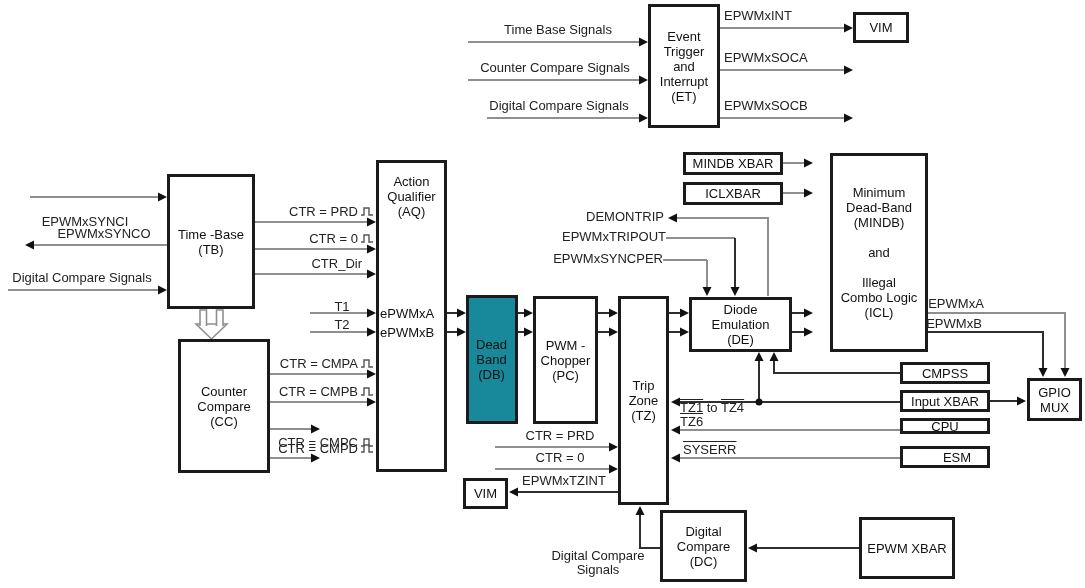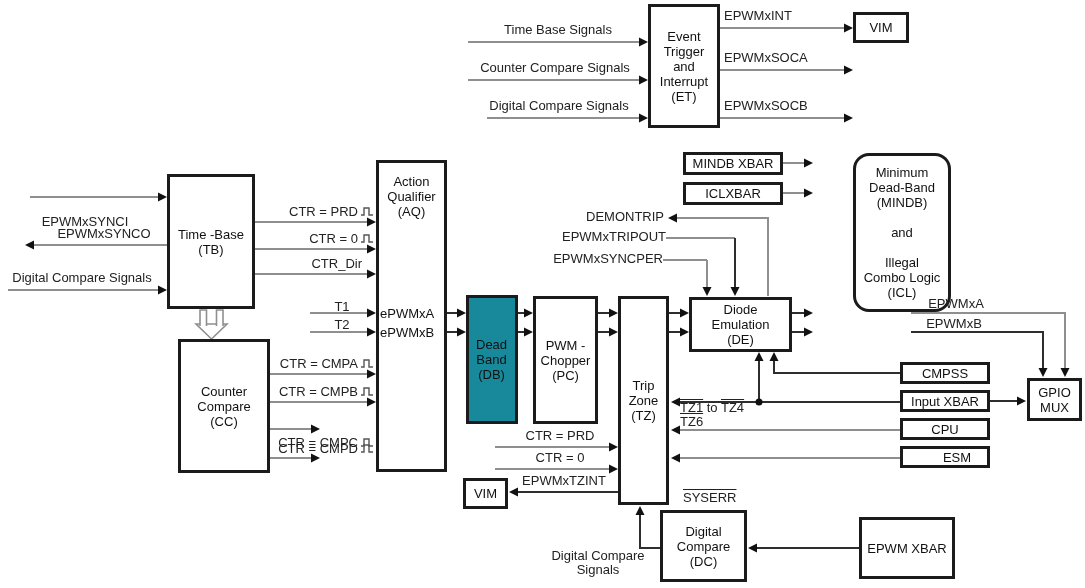--- a/index.html
+++ b/index.html
@@ -192,32 +192,32 @@
 Chopper
 (PC)</div>
   <div class="box" style="left:618px; top:296px; width:51px; height:209px;">Trip
 Zone
 (TZ)</div>
   <div class="box" style="left:689px; top:297px; width:103px; height:55px;">Diode
 Emulation
 (DE)</div>
   <div class="box" style="left:683px; top:152px; width:100px; height:23px;">MINDB XBAR</div>
   <div class="box" style="left:683px; top:182px; width:100px; height:23px;">ICLXBAR</div>
-  <div class="box" style="left:853px; top:153px; width:98px; height:159px;border-radius:16px;">Minimum
+  <div class="box" style="left:830px; top:153px; width:98px; height:199px;">Minimum
 Dead-Band
 (MINDB)
 
 and
 
 Illegal
 Combo Logic
 (ICL)</div>
   <div class="box" style="left:900px; top:362px; width:90px; height:22px;">CMPSS</div>
   <div class="box" style="left:900px; top:390px; width:90px; height:22px;">Input XBAR</div>
-  <div class="box" style="left:900px; top:418px; width:90px; height:22px;">CPU</div>
+  <div class="box" style="left:900px; top:418px; width:90px; height:16px;">CPU</div>
   <div class="box" style="left:900px; top:446px; width:90px; height:22px;padding-left:24px;">ESM</div>
   <div class="box" style="left:1027px; top:378px; width:55px; height:43px;">GPIO
 MUX</div>
   <div class="box" style="left:463px; top:478px; width:45px; height:31px;">VIM</div>
   <div class="box" style="left:660px; top:510px; width:87px; height:72px;">Digital
 Compare
 (DC)</div>
   <div class="box" style="left:859px; top:517px; width:96px; height:62px;">EPWM XBAR</div>
 
   <div class="lbl center" style="left:478px; top:23px; width:160px;">Time Base Signals</div>
@@ -278,21 +278,21 @@
   <div class="lbl" style="left:544px; top:252px; width:119px; text-align:right;">EPWMxSYNCPER</div>
 
   <div class="lbl center" style="left:508px; top:429px; width:104px;">CTR = PRD</div>
   <div class="lbl center" style="left:508px; top:451px; width:104px;">CTR = 0</div>
   <div class="lbl center" style="left:512px; top:474px; width:104px;">EPWMxTZINT</div>
 
   <div class="lbl" style="left:680px; top:387px;">
     <span class="ovl">TZ1</span><span> to </span><span class="ovl">TZ4</span>
   </div>
   <div class="lbl ovl" style="left:680px; top:415px;">TZ6</div>
-  <div class="lbl ovl" style="left:683px; top:443px;margin-top:48px;">SYSERR</div>
+  <div class="lbl ovl" style="left:683px; top:443px;">SYSERR</div>
 
   <div class="lbl center" style="left:920px; top:297px; width:72px;">EPWMxA</div>
   <div class="lbl center" style="left:918px; top:317px; width:72px;">EPWMxB</div>
 
   <div class="lbl center" style="left:544px; top:549px; width:108px;">Digital Compare
 Signals</div>
 
 </div>
 
 </body></html>

